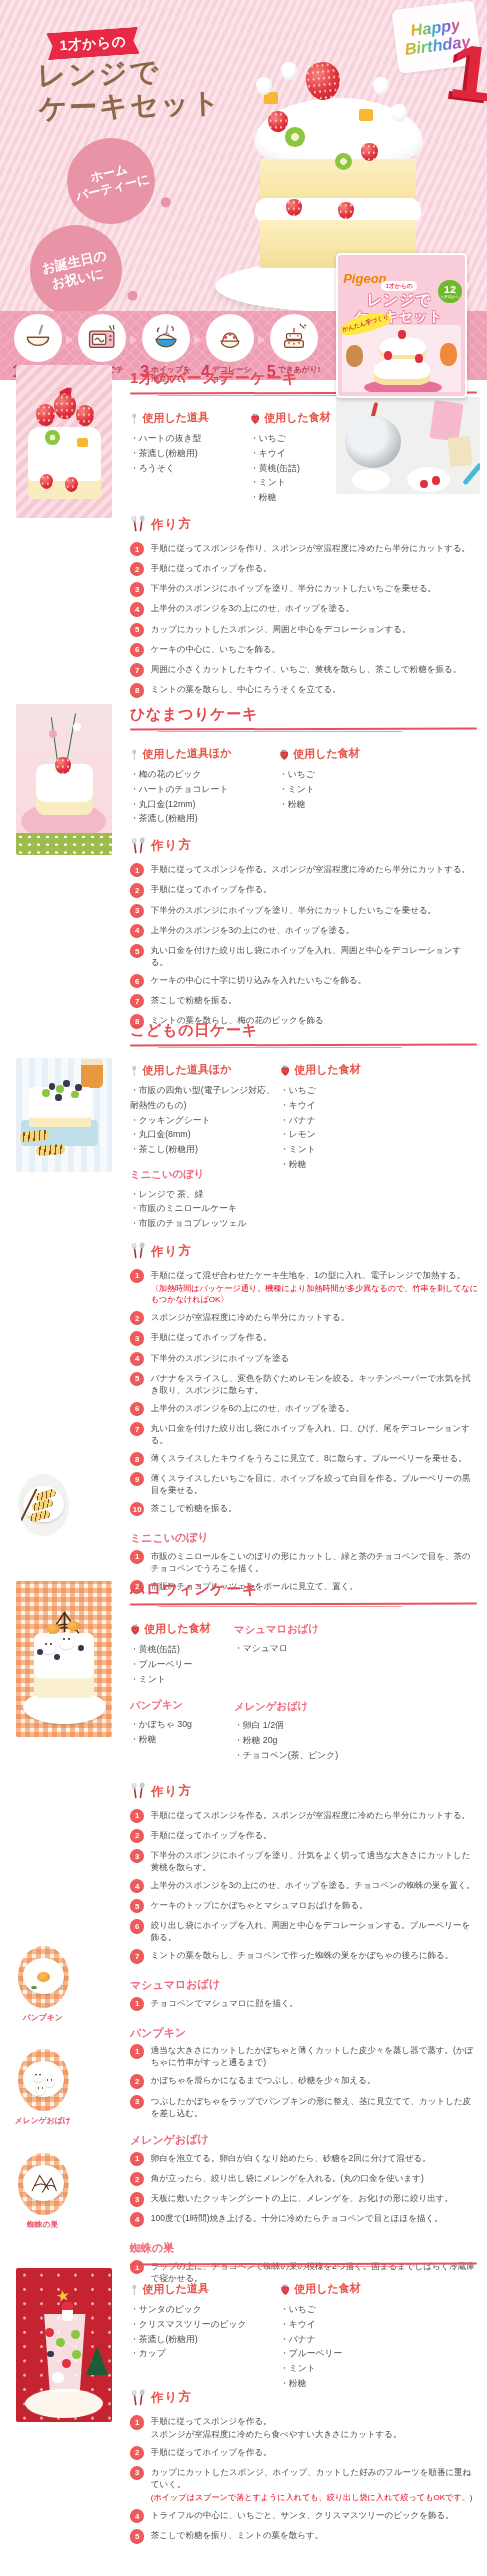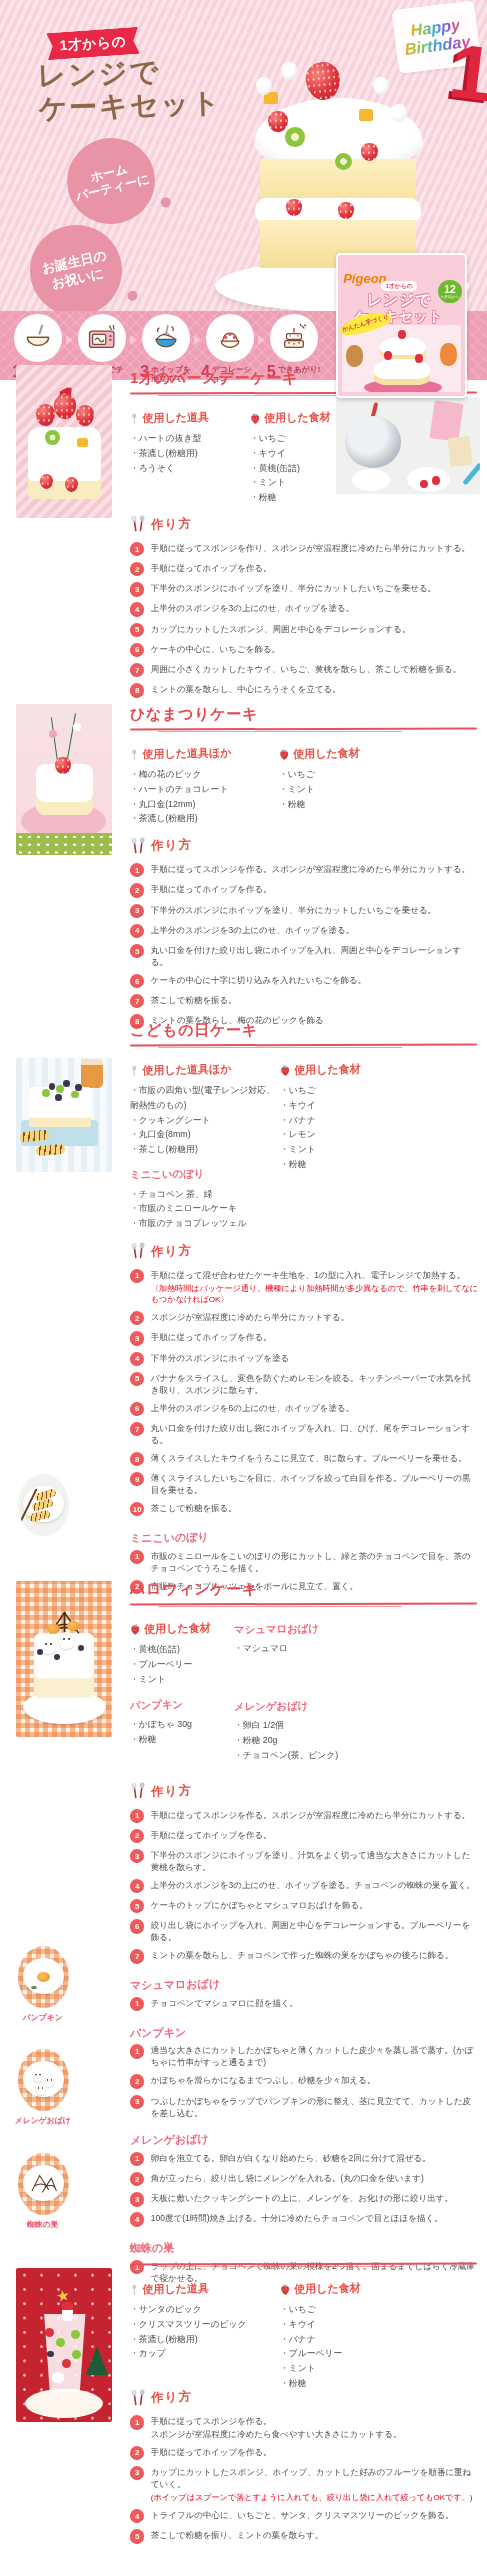--- a/index.html
+++ b/index.html
@@ -38,21 +38,21 @@
 
   
   .product-box{position:absolute;left:336px;top:253px;width:131px;height:145px;background:#f9cdd9;border:2px solid #fff;border-radius:4.6px;box-shadow:0 1.3px 4.6px rgba(0,0,0,.18);z-index:10;box-sizing:border-box;overflow:hidden;}
   .pb-brand{position:absolute;left:5.2px;top:15.6px;color:#f08300;font-weight:800;font-style:italic;font-size:13px;}
   .pb-small{position:absolute;left:43px;top:26px;background:#fff;color:#e8486b;font-size:5.9px;font-weight:700;padding:0.7px 4.6px;border-radius:5.2px;}
   .pb-line1{position:absolute;left:29px;top:36px;color:#fff;font-weight:800;font-size:15px;letter-spacing:0.7px;
     text-shadow:0.7px 0.7px 0 #e87f9e,-0.7px 0.7px 0 #e87f9e,0.7px -0.7px 0 #e87f9e,-0.7px -0.7px 0 #e87f9e;}
   .pb-line2{position:absolute;left:17px;top:53px;color:#fff;font-weight:800;font-size:13.7px;letter-spacing:0.7px;
     text-shadow:0.7px 0.7px 0 #e87f9e,-0.7px 0.7px 0 #e87f9e,0.7px -0.7px 0 #e87f9e,-0.7px -0.7px 0 #e87f9e;}
   .pb-age{position:absolute;right:3.3px;top:25px;width:23.4px;height:23.4px;border-radius:50%;background:#6fb92c;color:#fff;display:flex;flex-direction:column;align-items:center;justify-content:center;}
-  .pb-age b{font-size:10.4px;line-height:1;}
+  .pb-age b{font-size:10.4px;line-height:1;font-family:Liberation Mono, monospace;}
   .pb-age span{font-size:3.9px;line-height:1;}
   .pb-photo{position:absolute;left:3.9px;right:3.9px;bottom:3.9px;top:70px;background:#fbe9ee;border-radius:2.6px;overflow:hidden;}
   .pb-cake1{position:absolute;left:38px;top:11.7px;width:46px;height:22px;background:#fff;border-radius:45% 45% 30% 30%;box-shadow:inset 0 -3.9px 0 #f6e3a1;}
   .pb-cake2{position:absolute;left:32.5px;top:34px;width:56px;height:26px;background:#fff;border-radius:40% 40% 25% 25%;box-shadow:inset 0 -5.9px 0 #f6e3a1;}
   .pb-sb{position:absolute;width:7.8px;height:8.5px;border-radius:50%;background:#e03040;}
   .pb-bear{position:absolute;left:3.9px;top:19.5px;width:17px;height:22px;background:#c98c4a;border-radius:45%;}
   .pb-fox{position:absolute;right:3.9px;top:18px;width:17px;height:23.4px;background:#ef8a3c;border-radius:45%;}
   .pb-plate{position:absolute;left:22px;bottom:-3.9px;width:78px;height:17px;background:#e86f96;border-radius:50%;}
   .pb-corner{position:absolute;left:1.3px;top:60px;background:#ffe93e;color:#d0385c;font-size:5.9px;font-weight:800;padding:3.9px 2.6px;border-radius:50% 50% 50% 50%/60% 60% 40% 40%;transform:rotate(-16deg);z-index:2;}
 
@@ -576,21 +576,21 @@
           <span>使用した道具ほか</span>
         </div>
         <ul class="mat-list">
             <li>・市販の四角い型(電子レンジ対応、耐熱性のもの)</li>
             <li>・クッキングシート</li>
             <li>・丸口金(8mm)</li>
             <li>・茶こし(粉糖用)</li>
           </ul>
         <div class="sub-label">ミニこいのぼり</div>
         <ul class="mat-list">
-            <li>・チョコペン 茶、緑</li>
+            <li>・レンジで 茶、緑</li>
             <li>・市販のミニロールケーキ</li>
             <li>・市販のチョコプレッツェル</li>
           </ul>
       </div>
       <div class="mat-col">
         <div class="mat-head">
           <span class="ic">
               <svg width="10.4" height="11.7" viewBox="0 0 20 22">
                 <path d="M10 21 C4 17 2 12 2.5 8 C3 4.5 6 3.5 10 5 C14 3.5 17 4.5 17.5 8 C18 12 16 17 10 21 Z" fill="#d93a3f"></path>
                 <g fill="#fff" opacity=".85">

